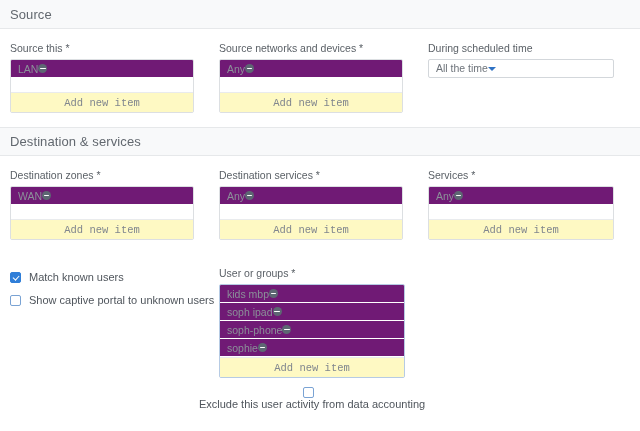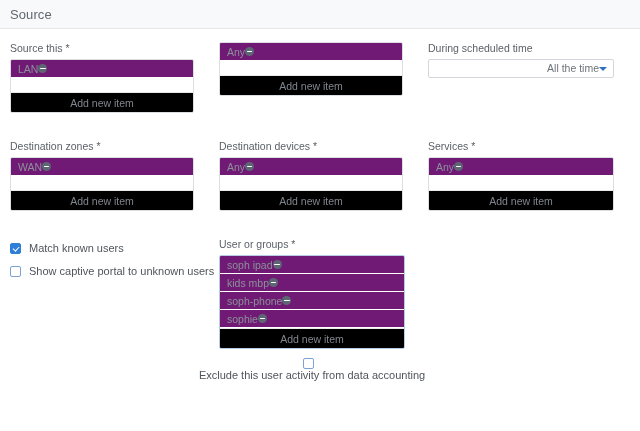--- a/index.html
+++ b/index.html
@@ -104,28 +104,29 @@
     line-height: 18px;
     white-space: nowrap;
     overflow: hidden;
   }
   .list-spacer {
     height: 14px;
     background: #ffffff;
   }
   .list-add {
     height: 19px;
-    background: #000000;
+    background: #fef9c3;
     border-top: 1px solid #e9ebed;
     display: flex;
     align-items: center;
     justify-content: center;
     font-size: 10.5px;
     color: #80868e;
     cursor: pointer;
+    font-family: Liberation Mono, monospace;
   }
 
   
   .remove-icon {
     width: 9px;
     height: 9px;
     border-radius: 50%;
     background: #5d6773;
     position: relative;
     flex: 0 0 auto;
@@ -143,21 +144,21 @@
   }
 
   
   .select {
     height: 19px;
     border: 1px solid #d3d7db;
     border-radius: 2px;
     background: #ffffff;
     display: flex;
     align-items: center;
-    justify-content: flex-end;
+    justify-content: flex-start;
     padding: 0 6px 0 7px;
     box-sizing: border-box;
     cursor: pointer;
   }
   .select .sel-val {
     font-size: 10.5px;
     color: #6d737a;
     line-height: 19px;
   }
   .caret {
@@ -250,20 +251,21 @@
             <div class="list-item">
               <span class="txt">LAN</span>
               <span class="remove-icon"></span>
             </div>
             <div class="list-spacer"></div>
             <div class="list-add">Add new item</div>
           </div>
         </div>
 
         <div class="col">
+          <div class="field-label">Source networks and devices *</div>
           <div class="listbox">
             <div class="list-item">
               <span class="txt">Any</span>
               <span class="remove-icon"></span>
             </div>
             <div class="list-spacer"></div>
             <div class="list-add">Add new item</div>
           </div>
         </div>
 
@@ -273,37 +275,40 @@
             <span class="sel-val">All the time</span>
             <span class="caret"></span>
           </div>
         </div>
 
       </div>
     </div>
   </div>
 
   <div class="section">
+    <div class="section-header">
+      <span class="section-title">Destination &amp; services</span>
+    </div>
     <div class="section-body">
       <div class="cols">
 
         <div class="col">
           <div class="field-label">Destination zones *</div>
           <div class="listbox">
             <div class="list-item">
               <span class="txt">WAN</span>
               <span class="remove-icon"></span>
             </div>
             <div class="list-spacer"></div>
             <div class="list-add">Add new item</div>
           </div>
         </div>
 
         <div class="col">
-          <div class="field-label">Destination devices *</div>
+          <div class="field-label">Destination services *</div>
           <div class="listbox">
             <div class="list-item">
               <span class="txt">Any</span>
               <span class="remove-icon"></span>
             </div>
             <div class="list-spacer"></div>
             <div class="list-add">Add new item</div>
           </div>
         </div>
 
@@ -335,25 +340,25 @@
           <div class="checkrow">
             <span class="cbox unchecked"></span>
             <span class="check-label">Show captive portal to unknown users</span>
           </div>
         </div>
 
         <div class="identity-right">
           <div class="field-label">User or groups *</div>
           <div class="listbox focused">
             <div class="list-item">
+              <span class="txt">kids mbp</span>
+              <span class="remove-icon"></span>
+            </div>
+            <div class="list-item">
               <span class="txt">soph ipad</span>
-              <span class="remove-icon"></span>
-            </div>
-            <div class="list-item">
-              <span class="txt">kids mbp</span>
               <span class="remove-icon"></span>
             </div>
             <div class="list-item">
               <span class="txt">soph-phone</span>
               <span class="remove-icon"></span>
             </div>
             <div class="list-item">
               <span class="txt">sophie</span>
               <span class="remove-icon"></span>
             </div>

